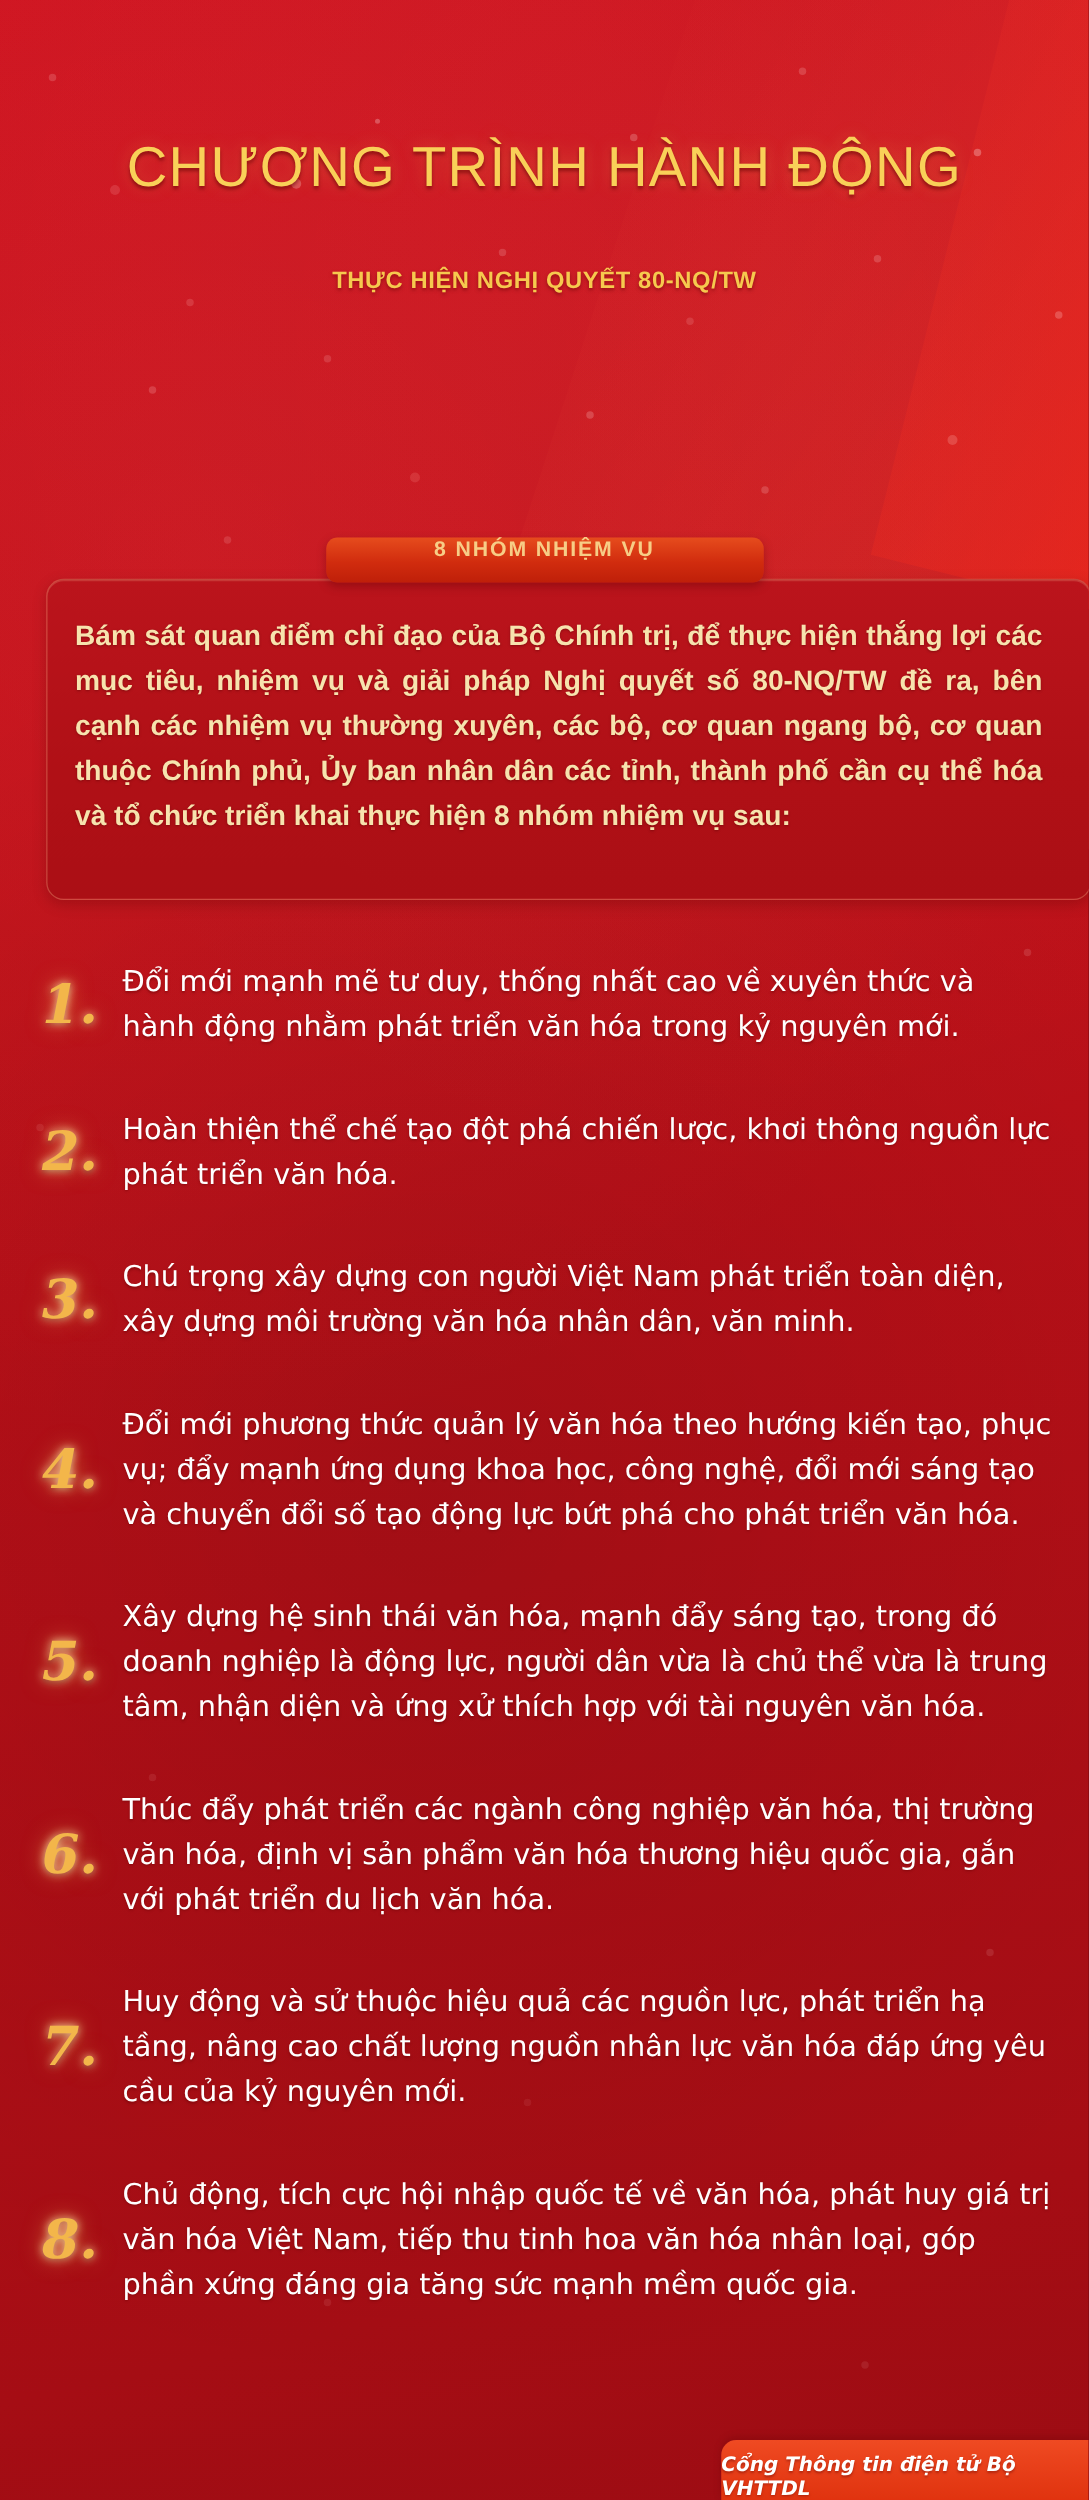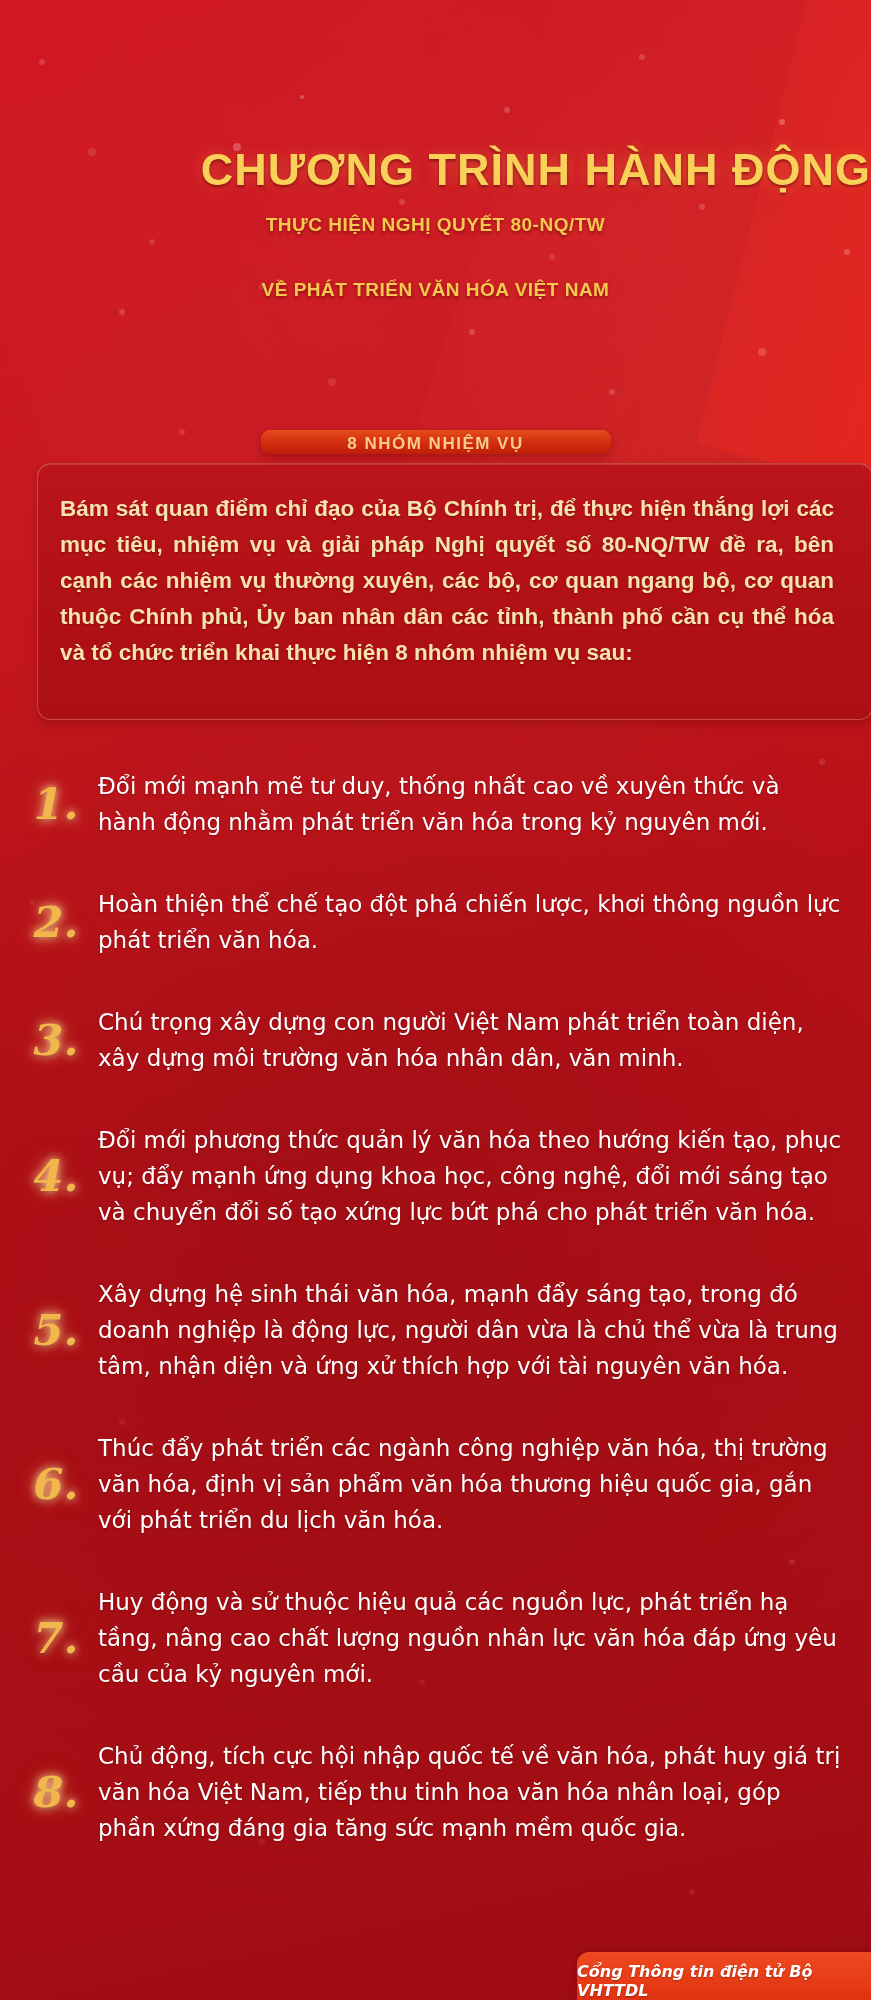--- a/index.html
+++ b/index.html
@@ -41,42 +41,41 @@
       550px 255px 0 1px rgba(255,200,200,.16), 700px 205px 0 1px rgba(255,220,220,.20),
       150px 240px 0 1px rgba(255,190,190,.18), 260px 285px 0 1px rgba(255,210,210,.16),
       30px 900px 0 1px rgba(255,200,200,.10), 820px 760px 0 1px rgba(255,210,210,.14),
       640px 1180px 0 1px rgba(255,200,200,.10), 120px 1420px 0 1px rgba(255,200,200,.10),
       790px 1560px 0 1px rgba(255,210,210,.12), 420px 1680px 0 1px rgba(255,200,200,.08),
       260px 1840px 0 1px rgba(255,200,200,.10), 690px 1890px 0 1px rgba(255,210,210,.10);
   }
   
   .title{
     position:absolute;left:0;top:108px;width:100%;
-    text-align:right;
-    font-family:"Liberation Sans","DejaVu Sans",sans-serif;
-    font-weight:bold;font-size:45px;letter-spacing:1px;
+    text-align:center;
+    font-family:"Liberation Sans","DejaVu Sans",sans-serif;
+    font-weight:normal;font-size:45px;letter-spacing:1px;
     color:#f9d058;
     text-shadow:0 2px 3px rgba(90,0,0,.55), 0 0 14px rgba(255,210,90,.25);
-    margin-top:36px;
   }
   .subtitle{
     position:absolute;left:0;width:100%;
     text-align:center;
     font-family:"Liberation Sans","DejaVu Sans",sans-serif;
     font-weight:bold;font-size:19px;letter-spacing:.5px;
     color:#f6c94e;
     text-shadow:0 2px 3px rgba(90,0,0,.5);
   }
   .subtitle1{top:214px;}
   .subtitle2{top:279px;}
   
   .badge{
     position:absolute;top:430px;left:50%;transform:translateX(-50%);
-    min-width:306px;height:24px;padding:0 22px;
-    display:flex;align-items:flex-end;justify-content:center;
+    min-width:306px;height:36px;padding:0 22px;
+    display:flex;align-items:flex-start;justify-content:center;
     background:linear-gradient(180deg,#e64c1d 0%,#d12c0e 55%,#bf1f09 100%);
     border-radius:9px;
     box-shadow:0 3px 8px rgba(80,0,0,.35);
     z-index:3;
   }
   .badge span{
     font-family:"Liberation Sans","DejaVu Sans",sans-serif;
     font-weight:bold;font-size:17px;letter-spacing:1.5px;
     color:#f7cd86;
   }
@@ -140,21 +139,20 @@
 <body>
 
 <div class="poster">
 
   <div class="band band1"></div>
   <div class="band band2"></div>
   <div class="sparkles"></div>
 
   <div class="title">CHƯƠNG TRÌNH HÀNH ĐỘNG</div>
   <div class="subtitle subtitle1">THỰC HIỆN NGHỊ QUYẾT 80-NQ/TW</div>
-  <div class="subtitle subtitle2">VỀ PHÁT TRIỂN VĂN HÓA VIỆT NAM</div>
 
   <div class="badge">
     <span>8 NHÓM NHIỆM VỤ</span>
   </div>
 
   <div class="intro-box">
     <div class="intro-text">Bám sát quan điểm chỉ đạo của Bộ Chính trị, để thực hiện thắng lợi các mục tiêu, nhiệm vụ và giải pháp Nghị quyết số 80-NQ/TW đề ra, bên cạnh các nhiệm vụ thường xuyên, các bộ, cơ quan ngang bộ, cơ quan thuộc Chính phủ, Ủy ban nhân dân các tỉnh, thành phố cần cụ thể hóa và tổ chức triển khai thực hiện 8 nhóm nhiệm vụ sau:</div>
   </div>
 
   <div class="task-list">
@@ -168,21 +166,21 @@
       <div class="task-text">Hoàn thiện thể chế tạo đột phá chiến lược, khơi thông nguồn lực phát triển văn hóa.</div>
     </div>
 
     <div class="task">
       <div class="task-number">3.</div>
       <div class="task-text">Chú trọng xây dựng con người Việt Nam phát triển toàn diện, xây dựng môi trường văn hóa nhân dân, văn minh.</div>
     </div>
 
     <div class="task">
       <div class="task-number">4.</div>
-      <div class="task-text">Đổi mới phương thức quản lý văn hóa theo hướng kiến tạo, phục vụ; đẩy mạnh ứng dụng khoa học, công nghệ, đổi mới sáng tạo và chuyển đổi số tạo xứng lực bứt phá cho phát triển văn hóa.</div>
+      <div class="task-text">Đổi mới phương thức quản lý văn hóa theo hướng kiến tạo, phục vụ; đẩy mạnh ứng dụng khoa học, công nghệ, đổi mới sáng tạo và chuyển đổi số tạo động lực bứt phá cho phát triển văn hóa.</div>
     </div>
 
     <div class="task">
       <div class="task-number">5.</div>
       <div class="task-text">Xây dựng hệ sinh thái văn hóa, mạnh đẩy sáng tạo, trong đó doanh nghiệp là động lực, người dân vừa là chủ thể vừa là trung tâm, nhận diện và ứng xử thích hợp với tài nguyên văn hóa.</div>
     </div>
 
     <div class="task">
       <div class="task-number">6.</div>
       <div class="task-text">Thúc đẩy phát triển các ngành công nghiệp văn hóa, thị trường văn hóa, định vị sản phẩm văn hóa thương hiệu quốc gia, gắn với phát triển du lịch văn hóa.</div>

